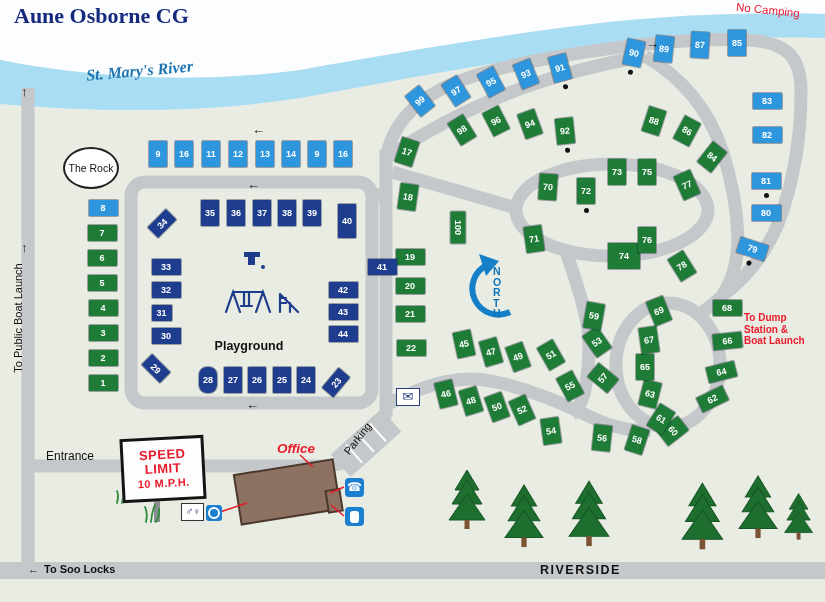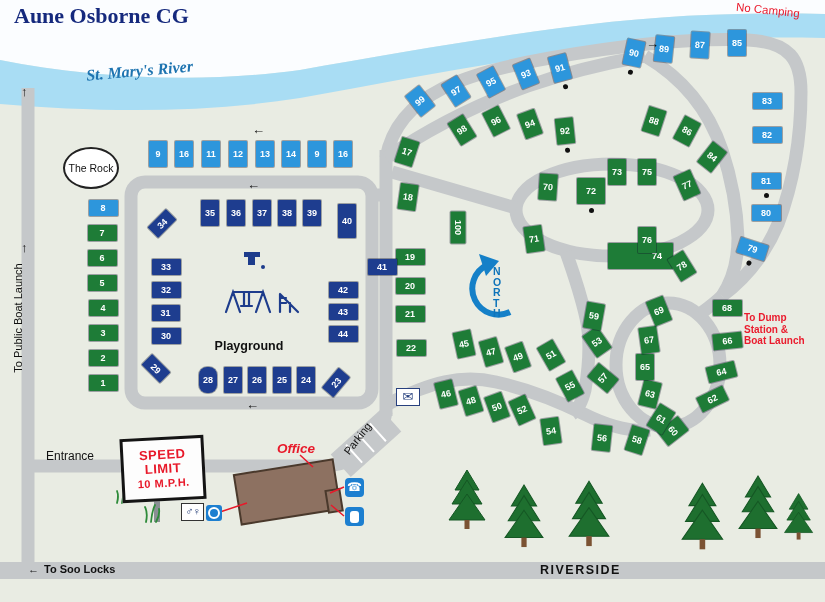--- a/index.html
+++ b/index.html
@@ -166,21 +166,21 @@
     <div class="site" style="left: 395.5px; top: 306px; width: 29px; height: 16px; background: rgb(30, 124, 55); transform: rotate(0deg);">21</div>
     <div class="site" style="left: 396.5px; top: 340px; width: 29px; height: 16px; background: rgb(30, 124, 55); transform: rotate(0deg);">22</div>
     <div class="site" style="left: 323px; top: 374.5px; width: 26px; height: 15px; background: rgb(30, 61, 143); transform: rotate(-50deg);">23</div>
     <div class="site" style="left: 297px; top: 367px; width: 18px; height: 26px; background: rgb(30, 61, 143); transform: rotate(0deg);">24</div>
     <div class="site" style="left: 273px; top: 367px; width: 18px; height: 26px; background: rgb(30, 61, 143); transform: rotate(0deg);">25</div>
     <div class="site" style="left: 248px; top: 367px; width: 18px; height: 26px; background: rgb(30, 61, 143); transform: rotate(0deg); text-align: right;">26</div>
     <div class="site" style="left: 224px; top: 367px; width: 18px; height: 26px; background: rgb(30, 61, 143); transform: rotate(0deg);">27</div>
     <div class="site" style="left: 199px; top: 367px; width: 18px; height: 26px; background: rgb(30, 61, 143); transform: rotate(0deg); border-radius: 8px;">28</div>
     <div class="site" style="left: 143px; top: 360.5px; width: 26px; height: 15px; background: rgb(30, 61, 143); transform: rotate(45deg);">29</div>
     <div class="site" style="left: 151.5px; top: 328px; width: 29px; height: 16px; background: rgb(30, 61, 143); transform: rotate(0deg);">30</div>
-    <div class="site" style="left: 151.5px; top: 305px; width: 28px; height: 16px; background: rgb(30, 61, 143); transform: rotate(0deg);">31</div>
+    <div class="site" style="left: 151.5px; top: 305px; width: 20px; height: 16px; background: rgb(30, 61, 143); transform: rotate(0deg);">31</div>
     <div class="site" style="left: 151.5px; top: 282px; width: 29px; height: 16px; background: rgb(30, 61, 143); transform: rotate(0deg);">32</div>
     <div class="site" style="left: 151.5px; top: 259px; width: 29px; height: 16px; background: rgb(30, 61, 143); transform: rotate(0deg);">33</div>
     <div class="site" style="left: 149px; top: 215.5px; width: 26px; height: 15px; background: rgb(30, 61, 143); transform: rotate(-45deg);">34</div>
     <div class="site" style="left: 201px; top: 200px; width: 18px; height: 26px; background: rgb(30, 61, 143); transform: rotate(0deg);">35</div>
     <div class="site" style="left: 227px; top: 200px; width: 18px; height: 26px; background: rgb(30, 61, 143); transform: rotate(0deg);">36</div>
     <div class="site" style="left: 253px; top: 200px; width: 18px; height: 26px; background: rgb(30, 61, 143); transform: rotate(0deg);">37</div>
     <div class="site" style="left: 278px; top: 200px; width: 18px; height: 26px; background: rgb(30, 61, 143); transform: rotate(0deg);">38</div>
     <div class="site" style="left: 303px; top: 200px; width: 18px; height: 26px; background: rgb(30, 61, 143); transform: rotate(0deg);">39</div>
     <div class="site" style="left: 338px; top: 204px; width: 18px; height: 34px; background: rgb(30, 61, 143); transform: rotate(0deg);">40</div>
     <div class="site" style="left: 328.5px; top: 259px; width: 29px; height: 16px; background: rgb(30, 61, 143); transform: rotate(0deg); margin-left: 39px;">41</div>
@@ -207,23 +207,23 @@
     <div class="site" style="left: 697.5px; top: 391px; width: 29px; height: 16px; background: rgb(30, 124, 55); transform: rotate(-26deg);">62</div>
     <div class="site" style="left: 641px; top: 381px; width: 18px; height: 26px; background: rgb(30, 124, 55); transform: rotate(14deg);">63</div>
     <div class="site" style="left: 706.5px; top: 364px; width: 29px; height: 16px; background: rgb(30, 124, 55); transform: rotate(-14deg);">64</div>
     <div class="site" style="left: 636px; top: 354px; width: 18px; height: 26px; background: rgb(30, 124, 55); transform: rotate(0deg);">65</div>
     <div class="site" style="left: 712.5px; top: 333px; width: 29px; height: 16px; background: rgb(30, 124, 55); transform: rotate(-6deg);">66</div>
     <div class="site" style="left: 640px; top: 327px; width: 18px; height: 26px; background: rgb(30, 124, 55); transform: rotate(-8deg);">67</div>
     <div class="site" style="left: 712.5px; top: 300px; width: 29px; height: 16px; background: rgb(30, 124, 55); transform: rotate(0deg);">68</div>
     <div class="site" style="left: 650px; top: 298px; width: 18px; height: 26px; background: rgb(30, 124, 55); transform: rotate(-22deg);">69</div>
     <div class="site" style="left: 539px; top: 174px; width: 18px; height: 26px; background: rgb(30, 124, 55); transform: rotate(4deg);">70</div>
     <div class="site" style="left: 525px; top: 226px; width: 18px; height: 26px; background: rgb(30, 124, 55); transform: rotate(-8deg);">71</div>
-    <div class="site" style="left: 577px; top: 178px; width: 28px; height: 26px; background: rgb(30, 124, 55); transform: rotate(0deg);">72<i class="sdot"></i></div>
+    <div class="site" style="left: 577px; top: 178px; width: 18px; height: 26px; background: rgb(30, 124, 55); transform: rotate(0deg);">72<i class="sdot"></i></div>
     <div class="site" style="left: 608px; top: 159px; width: 18px; height: 26px; background: rgb(30, 124, 55); transform: rotate(0deg);">73</div>
-    <div class="site" style="left: 608px; top: 243px; width: 32px; height: 26px; background: rgb(30, 124, 55); transform: rotate(0deg); padding-left: 33px;">74</div>
+    <div class="site" style="left: 608px; top: 243px; width: 32px; height: 26px; background: rgb(30, 124, 55); transform: rotate(0deg);">74</div>
     <div class="site" style="left: 638px; top: 159px; width: 18px; height: 26px; background: rgb(30, 124, 55); transform: rotate(0deg);">75</div>
     <div class="site" style="left: 638px; top: 227px; width: 18px; height: 26px; background: rgb(30, 124, 55); transform: rotate(0deg);">76</div>
     <div class="site" style="left: 678px; top: 172px; width: 18px; height: 26px; background: rgb(30, 124, 55); transform: rotate(-24deg);">77</div>
     <div class="site" style="left: 673px; top: 253px; width: 18px; height: 26px; background: rgb(30, 124, 55); transform: rotate(-32deg);">78</div>
     <div class="site" style="left: 737.5px; top: 241px; width: 29px; height: 16px; background: rgb(45, 150, 220); transform: rotate(18deg);">79<i class="sdot"></i></div>
     <div class="site" style="left: 751.5px; top: 205px; width: 29px; height: 16px; background: rgb(45, 150, 220); transform: rotate(0deg);">80</div>
     <div class="site" style="left: 751.5px; top: 173px; width: 29px; height: 16px; background: rgb(45, 150, 220); transform: rotate(0deg);">81<i class="sdot"></i></div>
     <div class="site" style="left: 752.5px; top: 127px; width: 29px; height: 16px; background: rgb(45, 150, 220); transform: rotate(0deg);">82</div>
     <div class="site" style="left: 752.5px; top: 93px; width: 29px; height: 16px; background: rgb(45, 150, 220); transform: rotate(0deg);">83</div>
     <div class="site" style="left: 703px; top: 144px; width: 18px; height: 26px; background: rgb(30, 124, 55); transform: rotate(38deg);">84</div>

